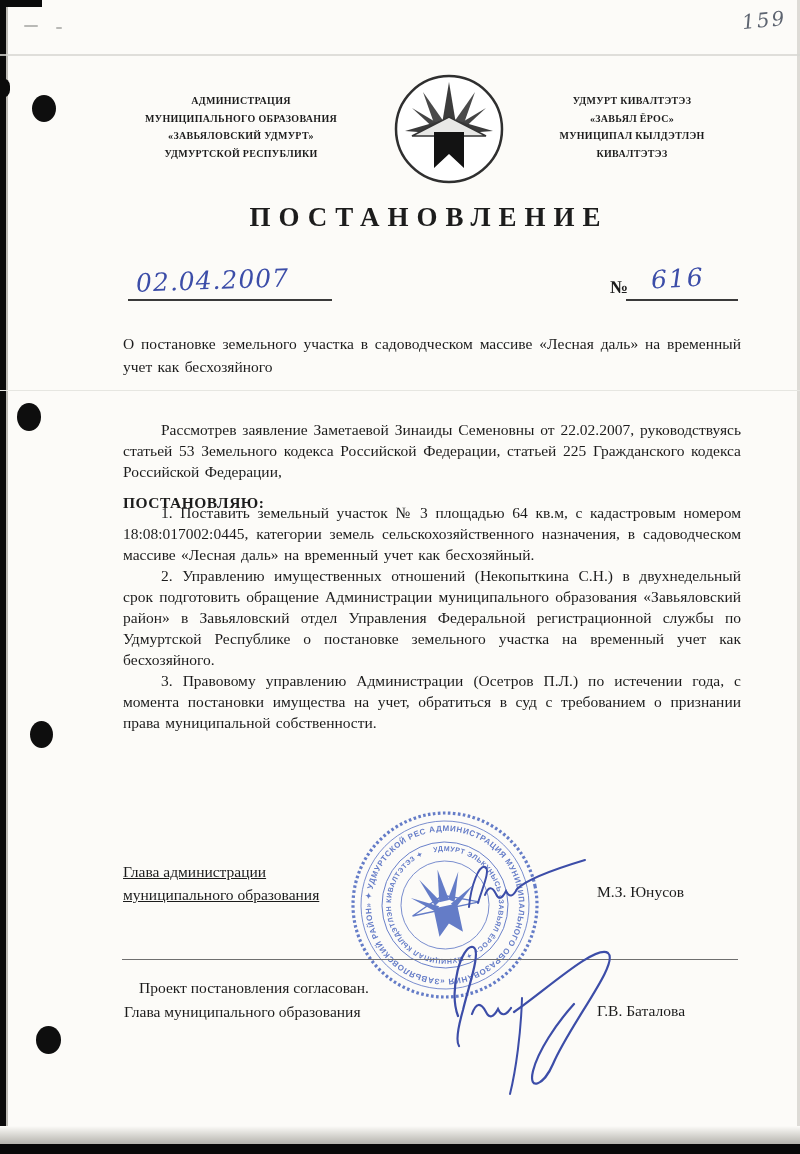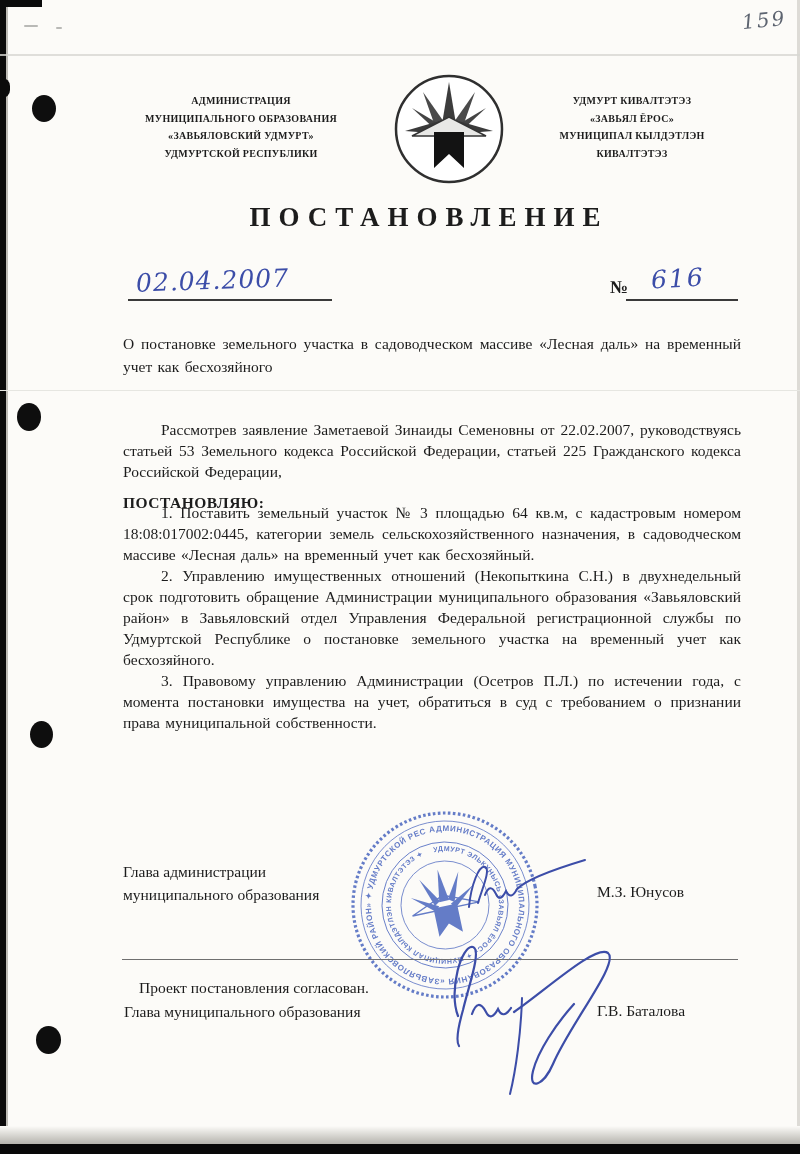--- a/index.html
+++ b/index.html
@@ -98,21 +98,21 @@
   <p class="abs para indent" style="left:123px;top:412px;margin-top:7px;">Рассмотрев заявление Заметаевой Зинаиды Семеновны от 22.02.2007, руководствуясь статьей 53 Земельного кодекса Российской Федерации, статьей 225 Гражданского кодекса Российской Федерации,</p>
 
   <div class="abs bold" style="left:123px;top:494px;font-size:15.5px;letter-spacing:.5px;">ПОСТАНОВЛЯЮ:</div>
 
   <div class="abs" style="left:123px;top:502px;">
     <p class="para indent">1. Поставить земельный участок № 3 площадью 64 кв.м, с кадастровым номером 18:08:017002:0445, категории земель сельскохозяйственного назначения, в садоводческом массиве «Лесная даль» на временный учет как бесхозяйный.</p>
     <p class="para indent">2. Управлению имущественных отношений (Некопыткина С.Н.) в двухнедельный срок подготовить обращение Администрации муниципального образования «Завьяловский район» в Завьяловский отдел Управления Федеральной регистрационной службы по Удмуртской Республике о постановке земельного участка на временный учет как бесхозяйного.</p>
     <p class="para indent">3. Правовому управлению Администрации (Осетров П.Л.) по истечении года, с момента постановки имущества на учет, обратиться в суд с требованием о признании права муниципальной собственности.</p>
   </div>
 
-  <div class="abs sig-title" style="left:123px;top:860px;width:280px;">
+  <div class="abs sig-title" style="left:123px;top:860px;width:280px;text-decoration:underline;">
     <div>Глава администрации</div>
     <div>муниципального образования</div>
   </div>
   <div class="abs sig-name" style="left:597px;top:883px;">М.З. Юнусов</div>
 
   <svg class="abs" style="left:347px;top:807px;opacity:.85;" width="196" height="196" viewBox="0 0 196 196">
     <g transform="rotate(-12 98 98)" fill="#4a66bf" stroke="#4a66bf">
       <circle cx="98" cy="98" r="92" fill="none" stroke-width="3.2" stroke-dasharray="2.6 2.4"></circle>
       <circle cx="98" cy="98" r="84" fill="none" stroke-width="0.8"></circle>
       <circle cx="98" cy="98" r="63" fill="none" stroke-width="0.9"></circle>

